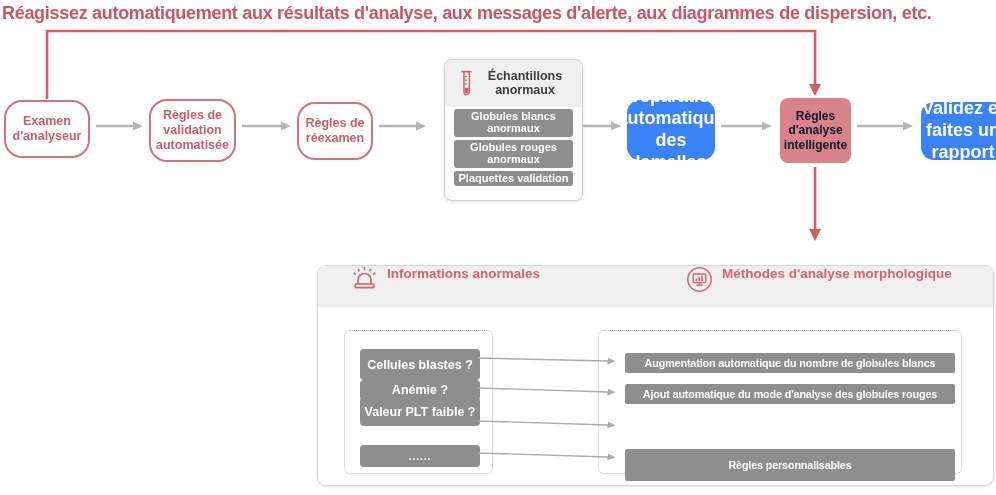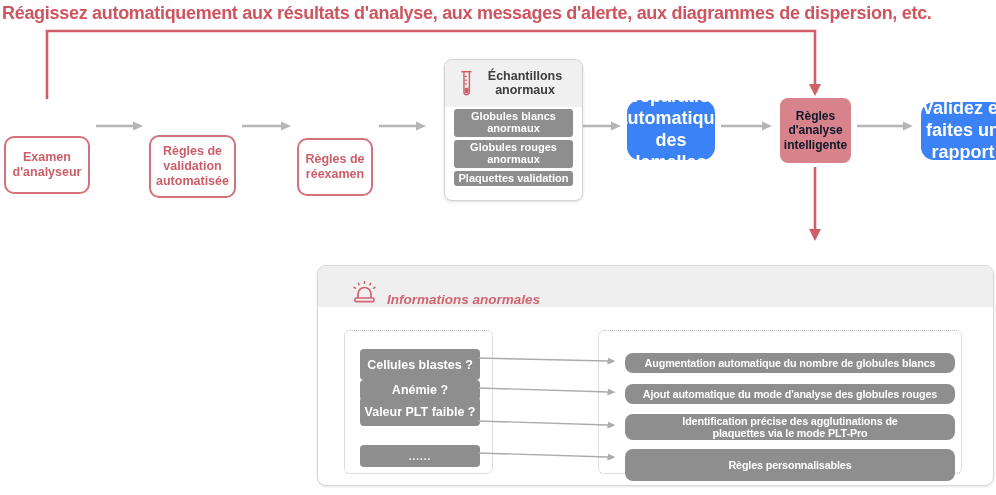--- a/index.html
+++ b/index.html
@@ -9,21 +9,21 @@
   }
   .title{
     position:absolute;left:2px;top:3px;width:992px;
     font-size:18px;font-weight:bold;color:#ce5560;letter-spacing:-0.3px;white-space:nowrap;
   }
   svg.connectors{position:absolute;left:0;top:0;z-index:6;pointer-events:none;}
   .fbox{
     position:absolute;display:flex;align-items:center;justify-content:center;
     text-align:center;font-weight:bold;line-height:1.22;z-index:10;box-sizing:border-box;
   }
-  .fbox.outline{background:#ffffff;border:2px solid #d4727c;border-radius:10px;color:#cc5e69;font-size:12.5px;margin-top:36px;}
+  .fbox.outline{background:#ffffff;border:2px solid #d4727c;border-radius:18px;color:#cc5e69;font-size:12.5px;}
   .fbox.gray{background:#3b82f6;border-radius:13px;color:#ffffff;font-size:18px;}
   .fbox.pink{background:#d8838b;border-radius:8px;color:#0f172a;font-size:12px;}
   
   .sample-panel{
     position:absolute;left:432px;top:59px;width:139px;height:142px;background:#ffffff;
     border:1px solid #d2d2d2;border-radius:8px;box-shadow:0 1px 3px rgba(0,0,0,0.12);
     z-index:10;box-sizing:border-box;margin-left:12px;
   }
   .sample-header{
     height:47px;background:#f1f0f0;border-radius:7px 7px 0 0;
@@ -39,36 +39,36 @@
   
   .bottom-panel{
     position:absolute;left:317px;top:265px;width:677px;height:221px;background:#ffffff;
     border:1px solid #d6d6d6;border-radius:9px;box-shadow:0 1px 3px rgba(0,0,0,0.10);
     z-index:4;box-sizing:border-box;
   }
   .bp-header{
     position:absolute;left:0;top:0;width:100%;height:41px;background:#f0eff0;
     border-radius:8px 8px 0 0;
   }
-  .bp-hgroup{position:absolute;top:0;height:41px;display:flex;align-items:flex-end;gap:9px;font-style:italic;}
+  .bp-hgroup{position:absolute;top:0;height:41px;display:flex;align-items:flex-start;gap:9px;}
   .bp-hgroup .hdr-label{color:#d06570;font-weight:bold;font-size:13.5px;white-space:nowrap;}
   .bp-hgroup.left{left:33px;}
   .bp-hgroup.right{left:368px;}
   .dashed-group{
     position:absolute;border:1px dotted #bdbdbd;border-radius:6px;box-sizing:border-box;
   }
   .dg-left{left:26px;top:64px;width:149px;height:144px;}
   .dg-right{left:280px;top:64px;width:364px;height:144px;}
   .cond-item{
     position:absolute;left:15px;width:120px;background:#8e8e8e;border-radius:4px;
     color:#ffffff;font-weight:bold;font-size:12.5px;display:flex;align-items:center;
     justify-content:center;text-align:center;box-sizing:border-box;
   }
   .action-item{
-    position:absolute;left:26px;width:330px;background:#8e8e8e;border-radius:8px;
+    position:absolute;left:26px;width:330px;background:#8e8e8e;border-radius:2px;
     color:#ffffff;font-weight:bold;font-size:10.8px;letter-spacing:-0.15px;line-height:1.12;
     display:flex;align-items:center;justify-content:center;text-align:center;box-sizing:border-box;
   }
   .action-item .wrap-narrow{display:inline-block;max-width:265px;}
   .icon-svg{display:block;}
 </style>
 </head>
 <body>
 
 <div id="canvas">
@@ -162,32 +162,41 @@
           <path d="M7,18 L7,14 A6.5,6.5 0 0 1 20,14 L20,18" fill="none" stroke="#d06570" stroke-width="1.7"></path>
           <rect x="4" y="18" width="19" height="3.6" rx="1.2" fill="none" stroke="#d06570" stroke-width="1.6"></rect>
           <line x1="13.5" y1="1" x2="13.5" y2="4" stroke="#d06570" stroke-width="1.5"></line>
           <line x1="7.2" y1="2.8" x2="8.4" y2="5.4" stroke="#d06570" stroke-width="1.5"></line>
           <line x1="19.8" y1="2.8" x2="18.6" y2="5.4" stroke="#d06570" stroke-width="1.5"></line>
           <line x1="2.5" y1="7" x2="5" y2="8.6" stroke="#d06570" stroke-width="1.5"></line>
           <line x1="24.5" y1="7" x2="22" y2="8.6" stroke="#d06570" stroke-width="1.5"></line>
         </svg>
         <span class="hdr-label">Informations anormales</span>
       </div>
+      <div class="bp-hgroup right">
+        <svg class="icon-svg" width="27" height="27" viewBox="0 0 27 27">
+          <circle cx="13.5" cy="13.5" r="11.7" fill="none" stroke="#d06570" stroke-width="1.5"></circle>
+          <rect x="7.2" y="8" width="12.6" height="8.6" rx="1" fill="none" stroke="#d06570" stroke-width="1.4"></rect>
+          <rect x="9.6" y="12.6" width="1.7" height="2.6" fill="#d06570"></rect>
+          <rect x="12.4" y="11.2" width="1.7" height="4" fill="#d06570"></rect>
+          <rect x="15.2" y="9.8" width="1.7" height="5.4" fill="#d06570"></rect>
+          <line x1="13.5" y1="16.6" x2="13.5" y2="18.8" stroke="#d06570" stroke-width="1.4"></line>
+          <line x1="10.2" y1="19.2" x2="16.8" y2="19.2" stroke="#d06570" stroke-width="1.4"></line>
+        </svg>
+        <span class="hdr-label">Méthodes d'analyse morphologique</span>
+      </div>
     </div>
 
     <div class="dashed-group dg-left">
       <div class="cond-item" style="top:18px;height:31px;">Cellules blastes ?</div>
       <div class="cond-item" style="top:49px;height:20px;">Anémie ?</div>
       <div class="cond-item" style="top:66px;height:29px;">Valeur PLT faible ?</div>
       <div class="cond-item" style="top:114px;height:22px;font-size:10px;letter-spacing:1px;">......</div>
     </div>
 
     <div class="dashed-group dg-right">
       <div class="action-item" style="top:22px;height:20px;">Augmentation automatique du nombre de globules blancs</div>
       <div class="action-item" style="top:53px;height:20px;">Ajout automatique du mode d'analyse des globules rouges</div>
-      <div class="action-item" style="top:83px;height:26px;">
-        <span class="wrap-narrow">Identification précise des agglutinations de plaquettes via le mode PLT-Pro</span>
-      </div>
       <div class="action-item" style="top:118px;height:32px;">Règles personnalisables</div>
     </div>
   </div>
 
 </div>
 
 </body></html>

